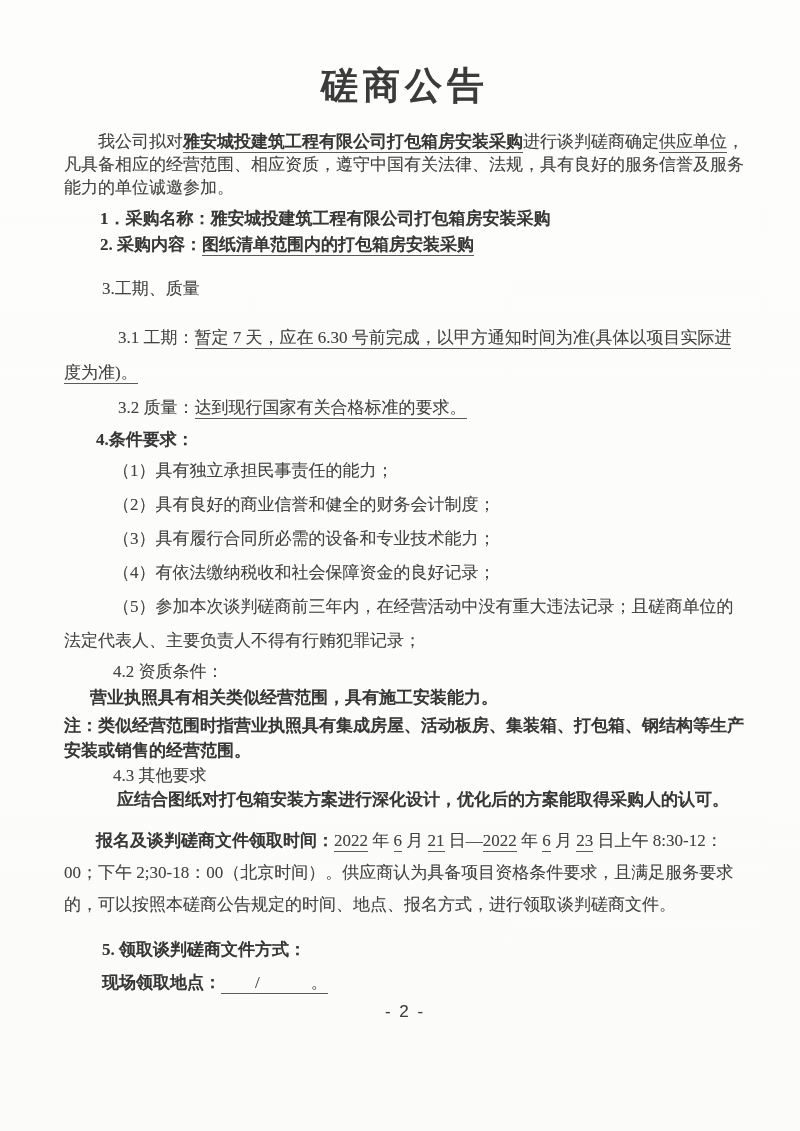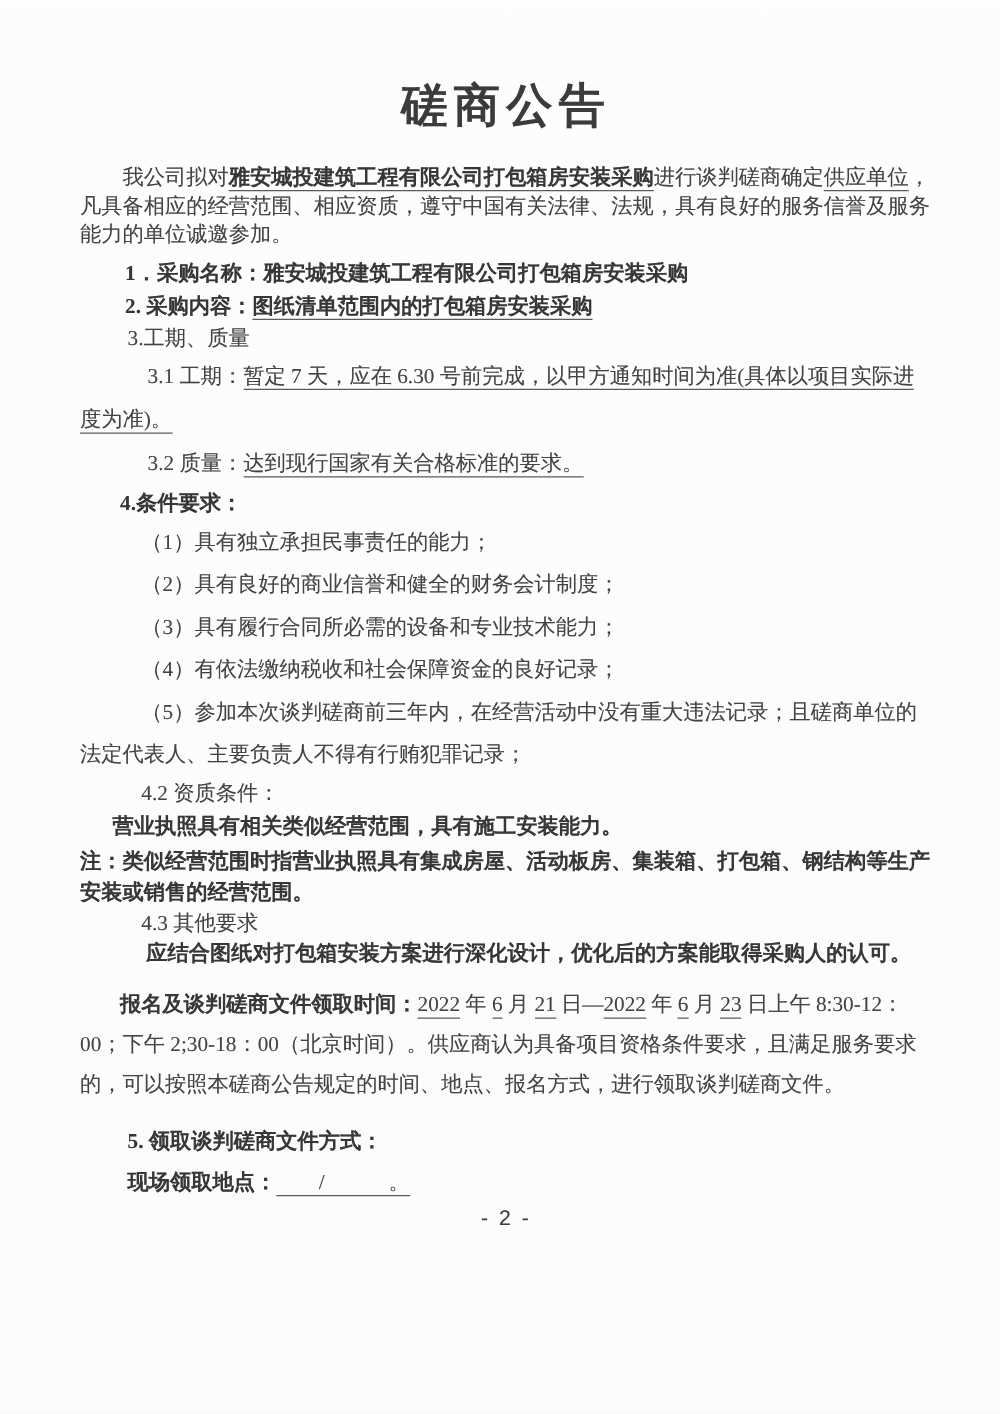--- a/index.html
+++ b/index.html
@@ -26,22 +26,22 @@
     font-size: 37px;
     font-weight: bold;
     letter-spacing: 5px;
     color: #3b3b3b;
     line-height: 44px;
   }
   .intro   { margin-top: 22px; line-height: 23px; text-indent: 34px; }
   .item    { margin-left: 36px; line-height: 24px; }
   .item1   { margin-top: 8px; }
   .item2   { margin-top: 2px; }
-  .h3      { margin-left: 38px; margin-top: 2px; line-height: 24px; }
-  .clause31{ margin-top: 0; line-height: 35px; text-indent: 54px; }
+  .h3      { margin-left: 38px; margin-top: 20px; line-height: 24px; }
+  .clause31{ margin-top: 19px; line-height: 35px; text-indent: 54px; }
   .clause32{ line-height: 35px; text-indent: 54px; }
   .h4      { margin-left: 32px; line-height: 29px; font-weight: bold; color:#373737; }
   .h41     { margin-left: 46px; margin-top: 2px; line-height: 34px; }
   .cond    { line-height: 34px; text-indent: 49px; }
   .h42     { margin-left: 49px; line-height: 28px; }
   .license { margin-left: 26px; line-height: 24px; }
   .note    { line-height: 25px; margin-top: 3px; }
   .h43     { margin-left: 49px; line-height: 26px; }
   .deepen  { margin-left: 53px; line-height: 22px; }
   .signup  { margin-top: 14px; line-height: 32px; text-indent: 32px; }

